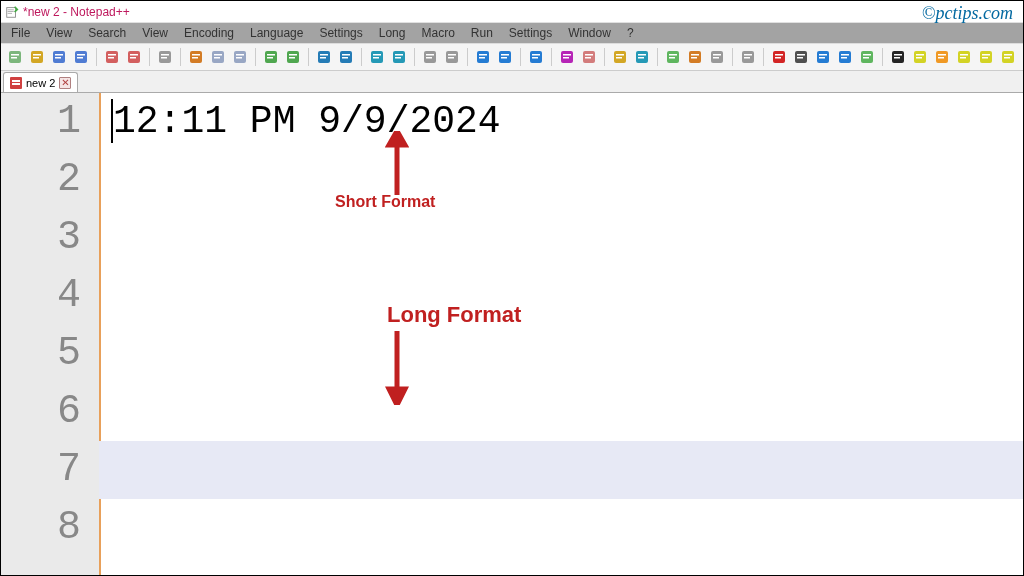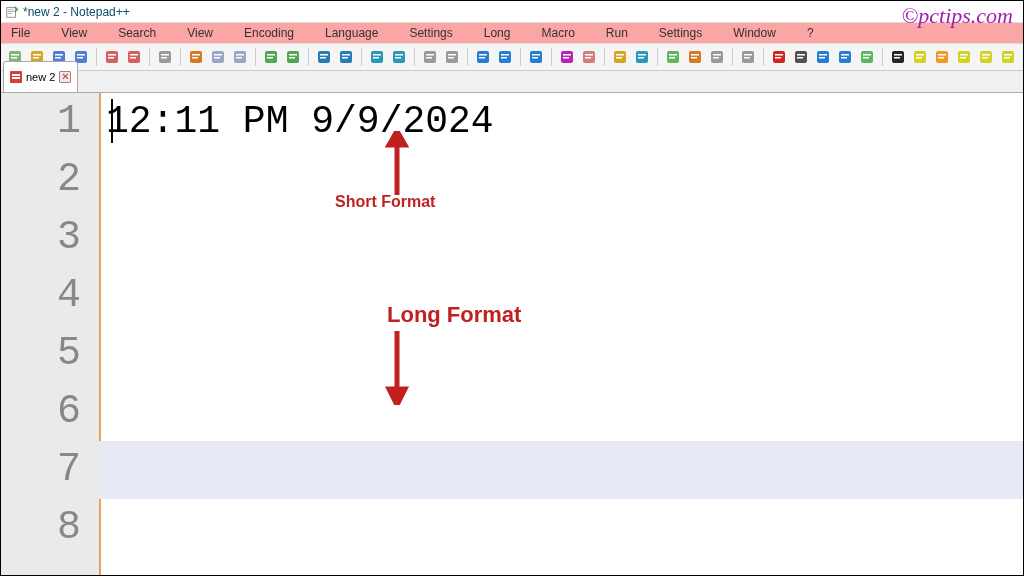--- a/index.html
+++ b/index.html
@@ -20,36 +20,36 @@
       align-items: center;
       padding: 0 4px;
       gap: 4px;
       border-bottom: 1px solid #e0e0e0;
     }
     .app-icon {
       width: 14px; height: 14px;
       display: inline-block;
     }
     .app-icon svg { width: 14px; height: 14px; }
-    .title-text { color: #0c4a6e; font-size: 12px; }
+    .title-text { color: #be185d; font-size: 12px; }
     .watermark {
       position: absolute;
       top: 2px; right: 10px;
       font-style: italic;
-      font-size: 22px;
+      font-size: 18px;
       font-family: Georgia, serif;
-      color: #a21caf;
+      color: #0369a1;
     }
     .menubar {
       height: 20px;
-      background: #fca5a5;
+      background: #a3a3a3;
       display: flex;
       align-items: center;
       padding: 0 2px;
-      gap: 15px;
+      gap: 0;
     }
     .menu-item {
       padding: 2px 8px;
       color: #333;
       cursor: default;
       font-size: 12px;
     }
     .toolbar {
       height: 28px;
       background: #f5f5f5;
@@ -73,21 +73,21 @@
     }
     .tabbar {
       height: 22px;
       background: #f0f0f0;
       border-bottom: 1px solid #aaa;
       display: flex;
       align-items: flex-end;
       padding-left: 2px;
     }
     .tab {
-      height: 31px;
+      height: 20px;
       background: #fff;
       border: 1px solid #aaa;
       border-bottom: none;
       border-top-left-radius: 3px;
       border-top-right-radius: 3px;
       display: flex;
       align-items: center;
       padding: 0 6px;
       gap: 4px;
       font-size: 11px;
@@ -145,21 +145,21 @@
     .content {
       flex: 1;
       font-family: "Courier New", monospace;
       font-size: 38px;
       color: #000;
       line-height: 58px;
       position: relative;
     }
     .code-line {
       height: 58px;
-      padding-left: 7px;
+      padding-left: 14px;
       white-space: pre;
     }
     .hl {
       background: #e7e9f5;
     }
     .cursor {
       position: absolute;
       left: 12px; top: 6px;
       width: 2px; height: 44px;
       background: #000;

